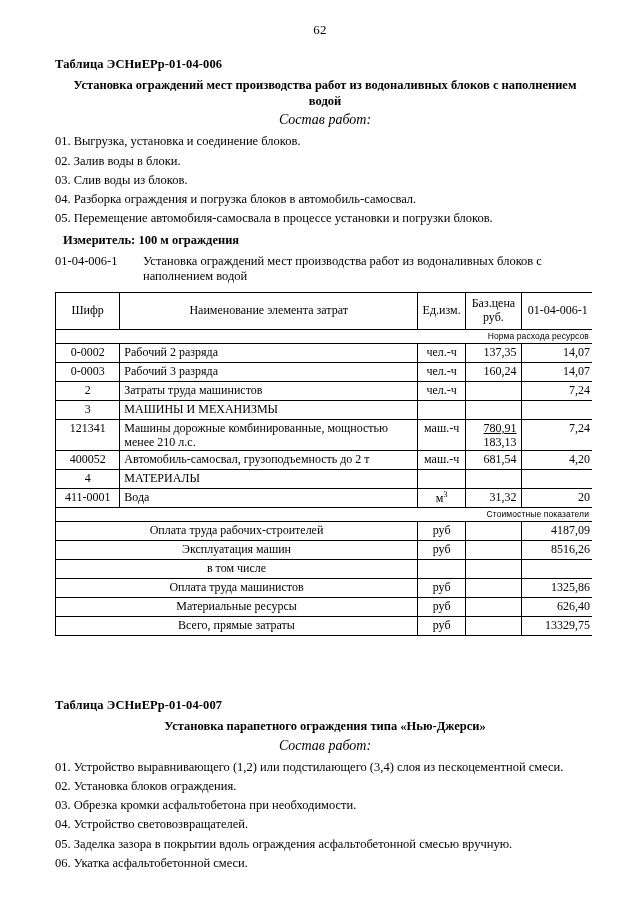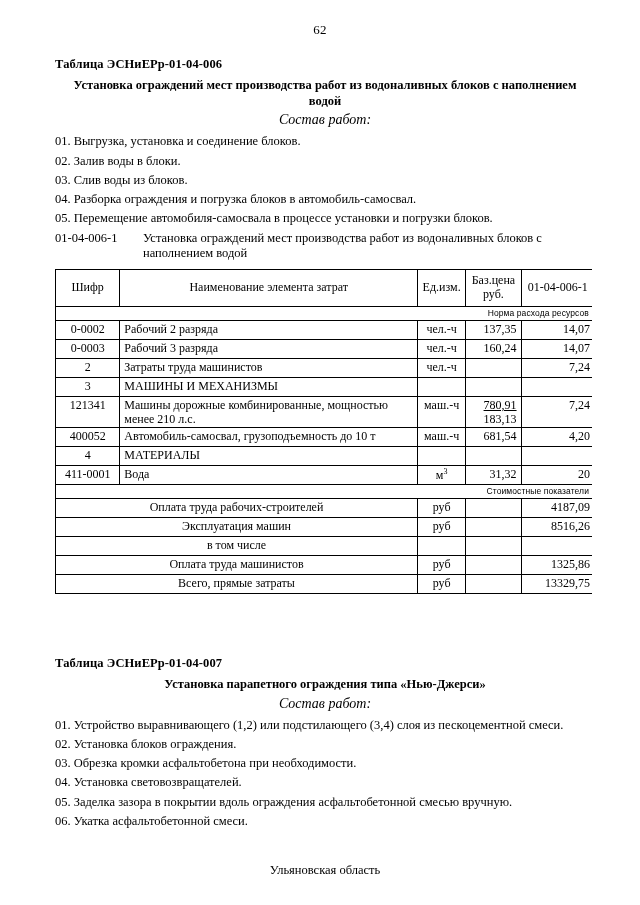--- a/index.html
+++ b/index.html
@@ -182,20 +182,21 @@
       <div class="sostav">Состав работ:</div>
 
       <ul class="work-list">
         <li><span class="num">01.</span><span>Выгрузка, установка и соединение блоков.</span></li>
         <li><span class="num">02.</span><span>Залив воды в блоки.</span></li>
         <li><span class="num">03.</span><span>Слив воды из блоков.</span></li>
         <li><span class="num">04.</span><span>Разборка ограждения и погрузка блоков в автомобиль-самосвал.</span></li>
         <li><span class="num">05.</span><span>Перемещение автомобиля-самосвала в процессе установки и погрузки блоков.</span></li>
       </ul>
 
+      <div class="izmeritel">Измеритель: 100 м ограждения</div>
 
       <div class="item-head">
         <div class="code">01-04-006-1</div>
         <div class="desc">Установка ограждений мест производства работ из водоналивных блоков с наполнением водой</div>
       </div>
 
       <table class="norm-table">
         <colgroup>
           <col class="c-code">
             <col class="c-name">
@@ -259,21 +260,21 @@
             <td class="c-unit center">маш.-ч</td>
             <td class="c-price price-stack">
               <span class="underline">780,91</span><br>
               <span>183,13</span>
             </td>
             <td class="c-val">7,24</td>
           </tr>
 
           <tr class="row-h">
             <td class="c-code center">400052</td>
-            <td class="c-name">Автомобиль-самосвал, грузоподъемность до 10 т</td>
+            <td class="c-name">Автомобиль-самосвал, грузоподъемность до 2 т</td>
             <td class="c-unit center">маш.-ч</td>
             <td class="c-price">681,54</td>
             <td class="c-val">4,20</td>
           </tr>
 
           <tr class="row-h">
             <td class="c-code center bold">4</td>
             <td class="c-name bold">МАТЕРИАЛЫ</td>
             <td class="c-unit center"></td>
             <td class="c-price"></td>
@@ -313,20 +314,26 @@
             <td class="c-val"></td>
           </tr>
 
           <tr class="row-h">
             <td class="cost-label" colspan="2">Оплата труда машинистов</td>
             <td class="c-unit center">руб</td>
             <td class="c-price"></td>
             <td class="c-val">1325,86</td>
           </tr>
 
+          <tr class="row-h">
+            <td class="cost-label bold" colspan="2">Материальные ресурсы</td>
+            <td class="c-unit center">руб</td>
+            <td class="c-price"></td>
+            <td class="c-val bold">626,40</td>
+          </tr>
 
           <tr class="row-h">
             <td class="cost-label bold" colspan="2">Всего, прямые затраты</td>
             <td class="c-unit center">руб</td>
             <td class="c-price"></td>
             <td class="c-val bold">13329,75</td>
           </tr>
 
         </tbody>
       </table>
@@ -337,21 +344,21 @@
       <div class="tbl-caption">Таблица  ЭСНиЕРр-01-04-007</div>
 
       <div class="tbl-title">Установка парапетного ограждения типа «Нью-Джерси»</div>
 
       <div class="sostav">Состав работ:</div>
 
       <ul class="work-list">
         <li><span class="num">01.</span><span>Устройство выравнивающего (1,2) или подстилающего (3,4) слоя из пескоцементной смеси.</span></li>
         <li><span class="num">02.</span><span>Установка блоков ограждения.</span></li>
         <li><span class="num">03.</span><span>Обрезка кромки асфальтобетона при необходимости.</span></li>
-        <li><span class="num">04.</span><span>Установка световозвращателей.</span></li>
+        <li><span class="num">04.</span><span>Устройство световозвращателей.</span></li>
         <li><span class="num">05.</span><span>Заделка зазора в покрытии вдоль ограждения асфальтобетонной смесью вручную.</span></li>
         <li><span class="num">06.</span><span>Укатка асфальтобетонной смеси.</span></li>
       </ul>
 
       <div class="footer-region">Ульяновская область</div>
     </div>
 
   </div>
 </div>
 

